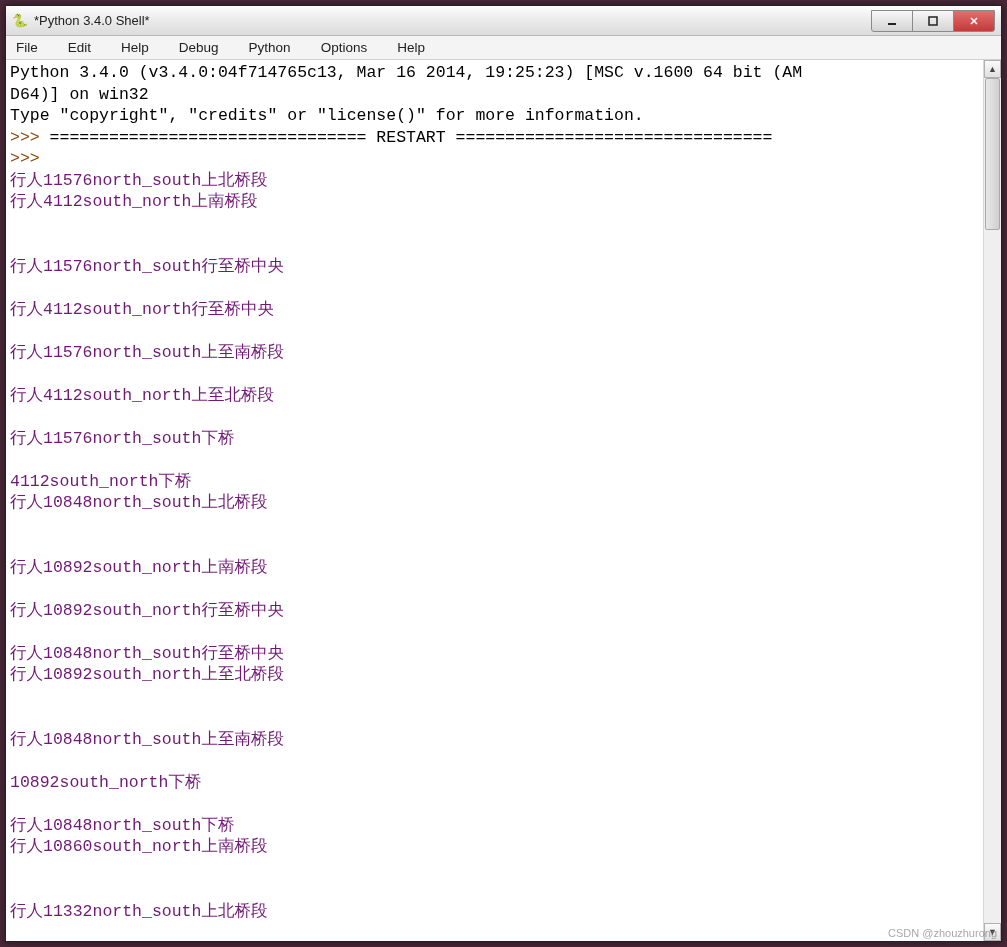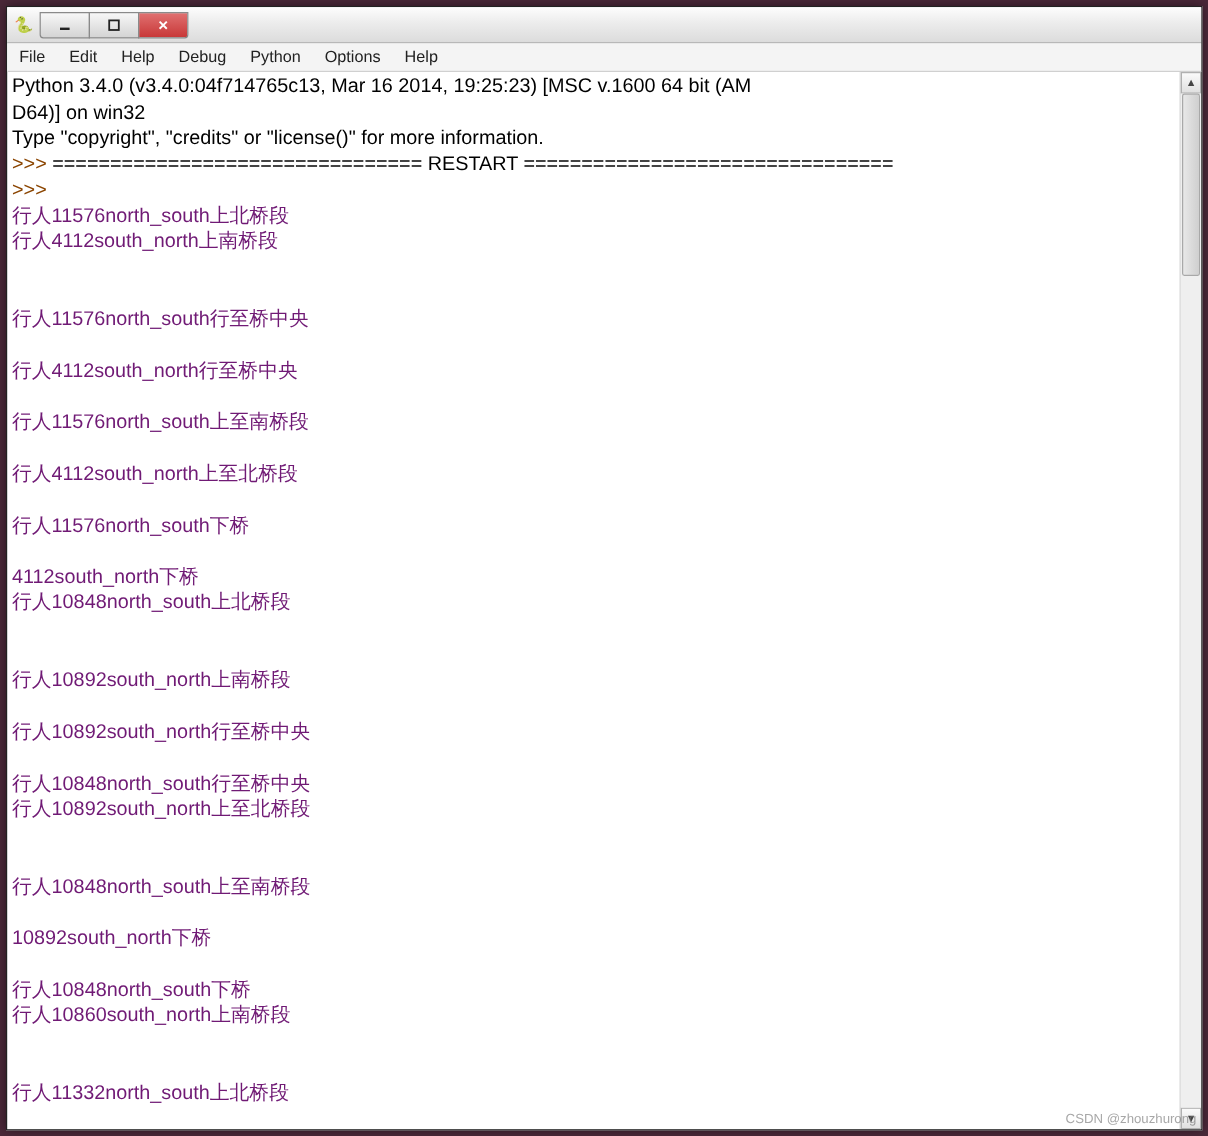--- a/index.html
+++ b/index.html
@@ -63,36 +63,36 @@
   .win-btn svg { width: 12px; height: 12px; }
   .menubar {
     height: 24px;
     background: #f4f4f4;
     border-bottom: 1px solid #d0d0d0;
     display: flex;
     align-items: center;
     padding: 0 6px;
     font-size: 13.5px;
     color: #222;
-    gap: 12px;
+    gap: 22px;
   }
   .menubar .menu-item {
     padding: 2px 4px;
     cursor: default;
   }
   .content-wrap {
     flex: 1;
     display: flex;
     overflow: hidden;
     position: relative;
   }
   .content {
     flex: 1;
     padding: 2px 4px;
-    font-family: Liberation Sans, sans-serif;
+    font-family: Liberation Mono, monospace;
     font-size: 16.5px;
     line-height: 21.5px;
     white-space: pre;
     overflow: hidden;
     color: #000;
   }
   .content .blue { color: #701a75; }
   .content .brown { color: #8b4500; }
   .scrollbar {
     width: 18px;
@@ -132,20 +132,21 @@
 </style>
 </head>
 <body>
 
 <div class="window">
 
   <div class="titlebar">
     <span class="icon">
         <span class="py-icon">🐍</span>
       </span>
+    <span class="title-text">*Python 3.4.0 Shell*</span>
     <div class="win-controls">
       <div class="win-btn min">
         <svg viewBox="0 0 12 12">
             <rect x="2" y="8" width="8" height="2" fill="#222"></rect>
           </svg>
       </div>
       <div class="win-btn max">
         <svg viewBox="0 0 12 12">
             <rect x="2" y="2" width="8" height="8" fill="none" stroke="#222" stroke-width="1.5"></rect>
           </svg>

